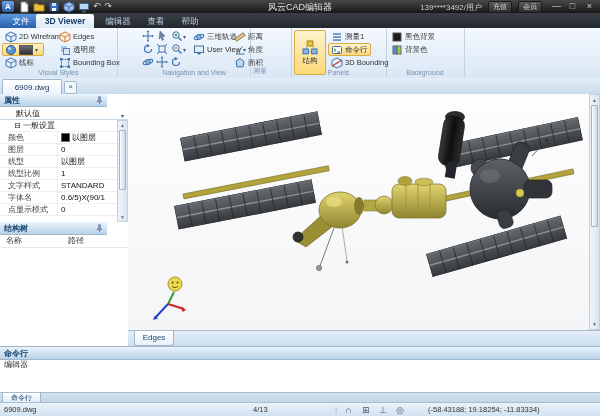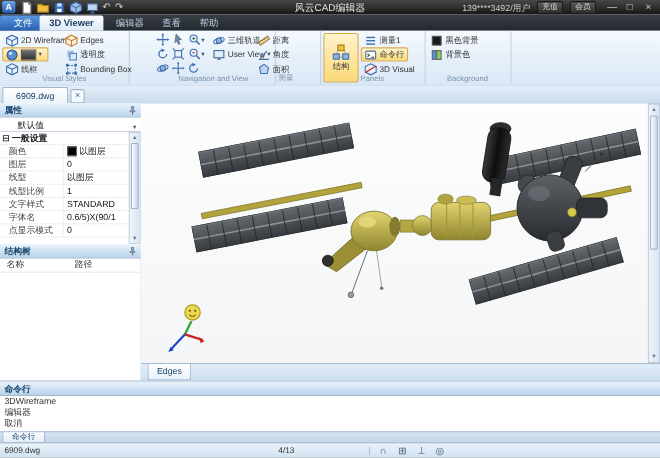--- a/index.html
+++ b/index.html
@@ -47,35 +47,35 @@
   
   #docrow{left:0;top:78px;width:600px;height:16px;background:linear-gradient(#e4eef8,#c9dbec);
           border-bottom:1px solid #9fb6cc;}
   #doctab{left:2px;top:1px;height:15px;width:58px;background:linear-gradient(#fff,#e8f1fa);
           border:1px solid #9fb6cc;border-bottom:none;border-radius:2px 2px 0 0;color:#1a3c66;
           display:flex;align-items:center;justify-content:center;font-size:8px;}
   #doctab-close{left:64px;top:3px;width:11px;height:11px;border:1px solid #9fb6cc;background:#f4f9fe;
           border-radius:2px;text-align:center;line-height:10px;font-size:8px;color:#44566c;}
   
   #sidebar{left:0;top:94px;width:128px;height:252px;background:#fff;border-right:1px solid #9fb6cc;}
-  .phead{position:absolute;left:0;width:128px;height:13px;background:linear-gradient(#e9f3fc,#b9d2ea);
+  .phead{position:absolute;left:0;width:107px;height:13px;background:linear-gradient(#e9f3fc,#b9d2ea);
          border-bottom:1px solid #9fb6cc;color:#17466e;font-weight:bold;font-size:8px;line-height:13px;
          padding-left:4px;box-sizing:border-box;}
   .phead .pin{position:absolute;right:3px;top:2px;width:9px;height:9px;}
   #preset{left:0;top:13px;width:128px;height:13px;background:#fff;border-bottom:1px solid #c9d6e4;
           line-height:13px;padding-left:16px;box-sizing:border-box;color:#222;}
   #preset .caret{position:absolute;right:4px;top:3px;}
   #grid{left:0;top:26px;width:117px;height:102px;overflow:hidden;}
   .grow{position:relative;height:11px;line-height:11px;border-bottom:1px dotted #d8e2ec;display:flex;}
   .gl{width:58px;padding-left:8px;box-sizing:border-box;color:#444;border-right:1px dotted #d8e2ec;
       white-space:nowrap;overflow:hidden;}
   .gv{padding-left:3px;color:#111;white-space:nowrap;display:flex;align-items:center;gap:2px;}
   .swatch{width:7px;height:7px;background:#000;border:1px solid #666;display:inline-block;}
-  .grouprow{height:11px;line-height:11px;padding-left:2px;color:#222;font-weight:bold;
-            border-bottom:1px dotted #d8e2ec;}
+  .grouprow{height:11px;line-height:11px;padding-left:2px;color:#222;font-weight:normal;
+            border-bottom:1px dotted #d8e2ec;margin-left:12px;}
   .vsb{position:absolute;background:linear-gradient(90deg,#eef3f9,#dbe5f0);border:1px solid #c2d0e0;box-sizing:border-box;}
   .sb-arrow{position:absolute;left:0;width:100%;text-align:center;font-size:5px;color:#5a7390;}
   .sb-thumb{position:absolute;left:1px;right:1px;background:linear-gradient(90deg,#fdfefe,#c6d8ea);
             border:1px solid #9fb6cc;border-radius:1px;}
   #grid-sb{left:117px;top:26px;width:11px;height:102px;}
   #structhead{top:128px;}
   #structcols{left:0;top:141px;width:128px;height:12px;line-height:12px;border-bottom:1px solid #e2eaf2;color:#333;}
   #structcols .c1{position:absolute;left:6px;} #structcols .c2{position:absolute;left:68px;}
   
   #viewport{left:128px;top:94px;width:461px;height:236px;background:linear-gradient(#fdfdfd,#f4f5f6);}
@@ -449,21 +449,21 @@
       <div class="rbtn hl" style="left:37px;top:15px;">
         <svg class="i12">
             <use href="#ic-cmd"></use>
           </svg>
         <span>命令行</span>
       </div>
       <div class="rbtn" style="left:37px;top:28px;">
         <svg class="i12">
             <use href="#ic-section"></use>
           </svg>
-        <span>3D Visual</span>
+        <span>3D Bounding</span>
       </div>
       <div class="g-label">Panels</div>
     </div>
 
     <div class="abs group" style="left:386px;width:78px;">
       <div class="rbtn" style="left:2px;top:2px;">
         <svg class="i12">
             <use href="#ic-blackbg"></use>
           </svg>
         <span>黑色背景</span>
@@ -631,32 +631,31 @@
     <div class="sb-arrow" style="bottom:2px;">▼</div>
   </div>
 
   <div id="modeltabrow" class="abs">
     <div id="modeltab" class="abs">Edges</div>
   </div>
 
   <div id="cmdpanel" class="abs">
     <div id="cmdhead" class="abs">命令行</div>
     <div class="abs" style="left:0;top:13px;width:600px;">
-      <div class="cmdline">3DWireframe</div>
       <div class="cmdline">编辑器</div>
-      <div class="cmdline">取消</div>
     </div>
   </div>
   <div id="cmdtabrow" class="abs">
     <div id="cmdtab" class="abs">命令行</div>
   </div>
 
   <div id="statusbar" class="abs">
     <div class="abs st" style="left:4px;">6909.dwg</div>
     <div class="abs st" style="left:253px;">4/13</div>
     <div class="abs stsep" style="left:335px;">|</div>
     <div class="abs sticon" style="left:345px;">∩</div>
     <div class="abs sticon" style="left:362px;">⊞</div>
     <div class="abs sticon" style="left:379px;">⊥</div>
     <div class="abs sticon" style="left:396px;">◎</div>
+    <div class="abs st" style="left:428px;">(-58.43188; 19.18254; -11.83334)</div>
   </div>
 
 </div>
 
 </body></html>

